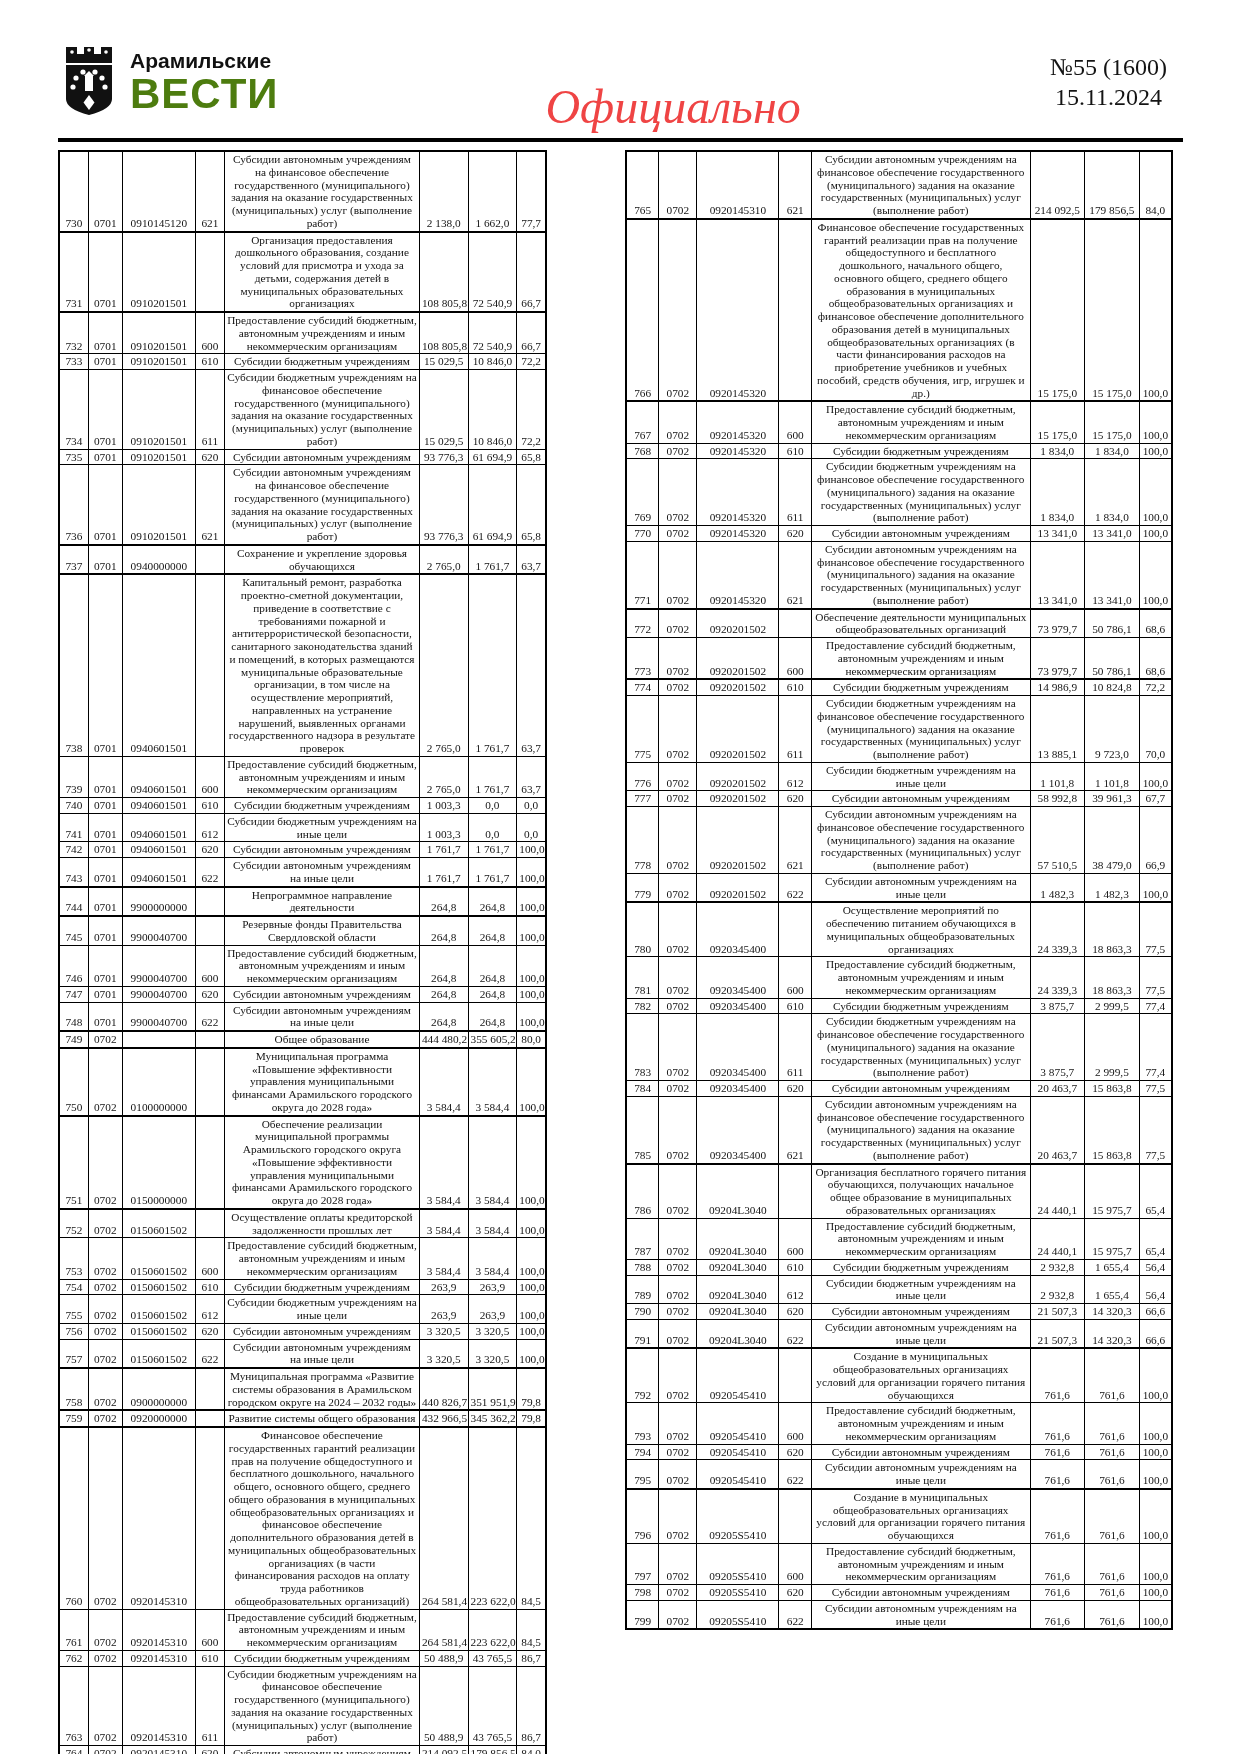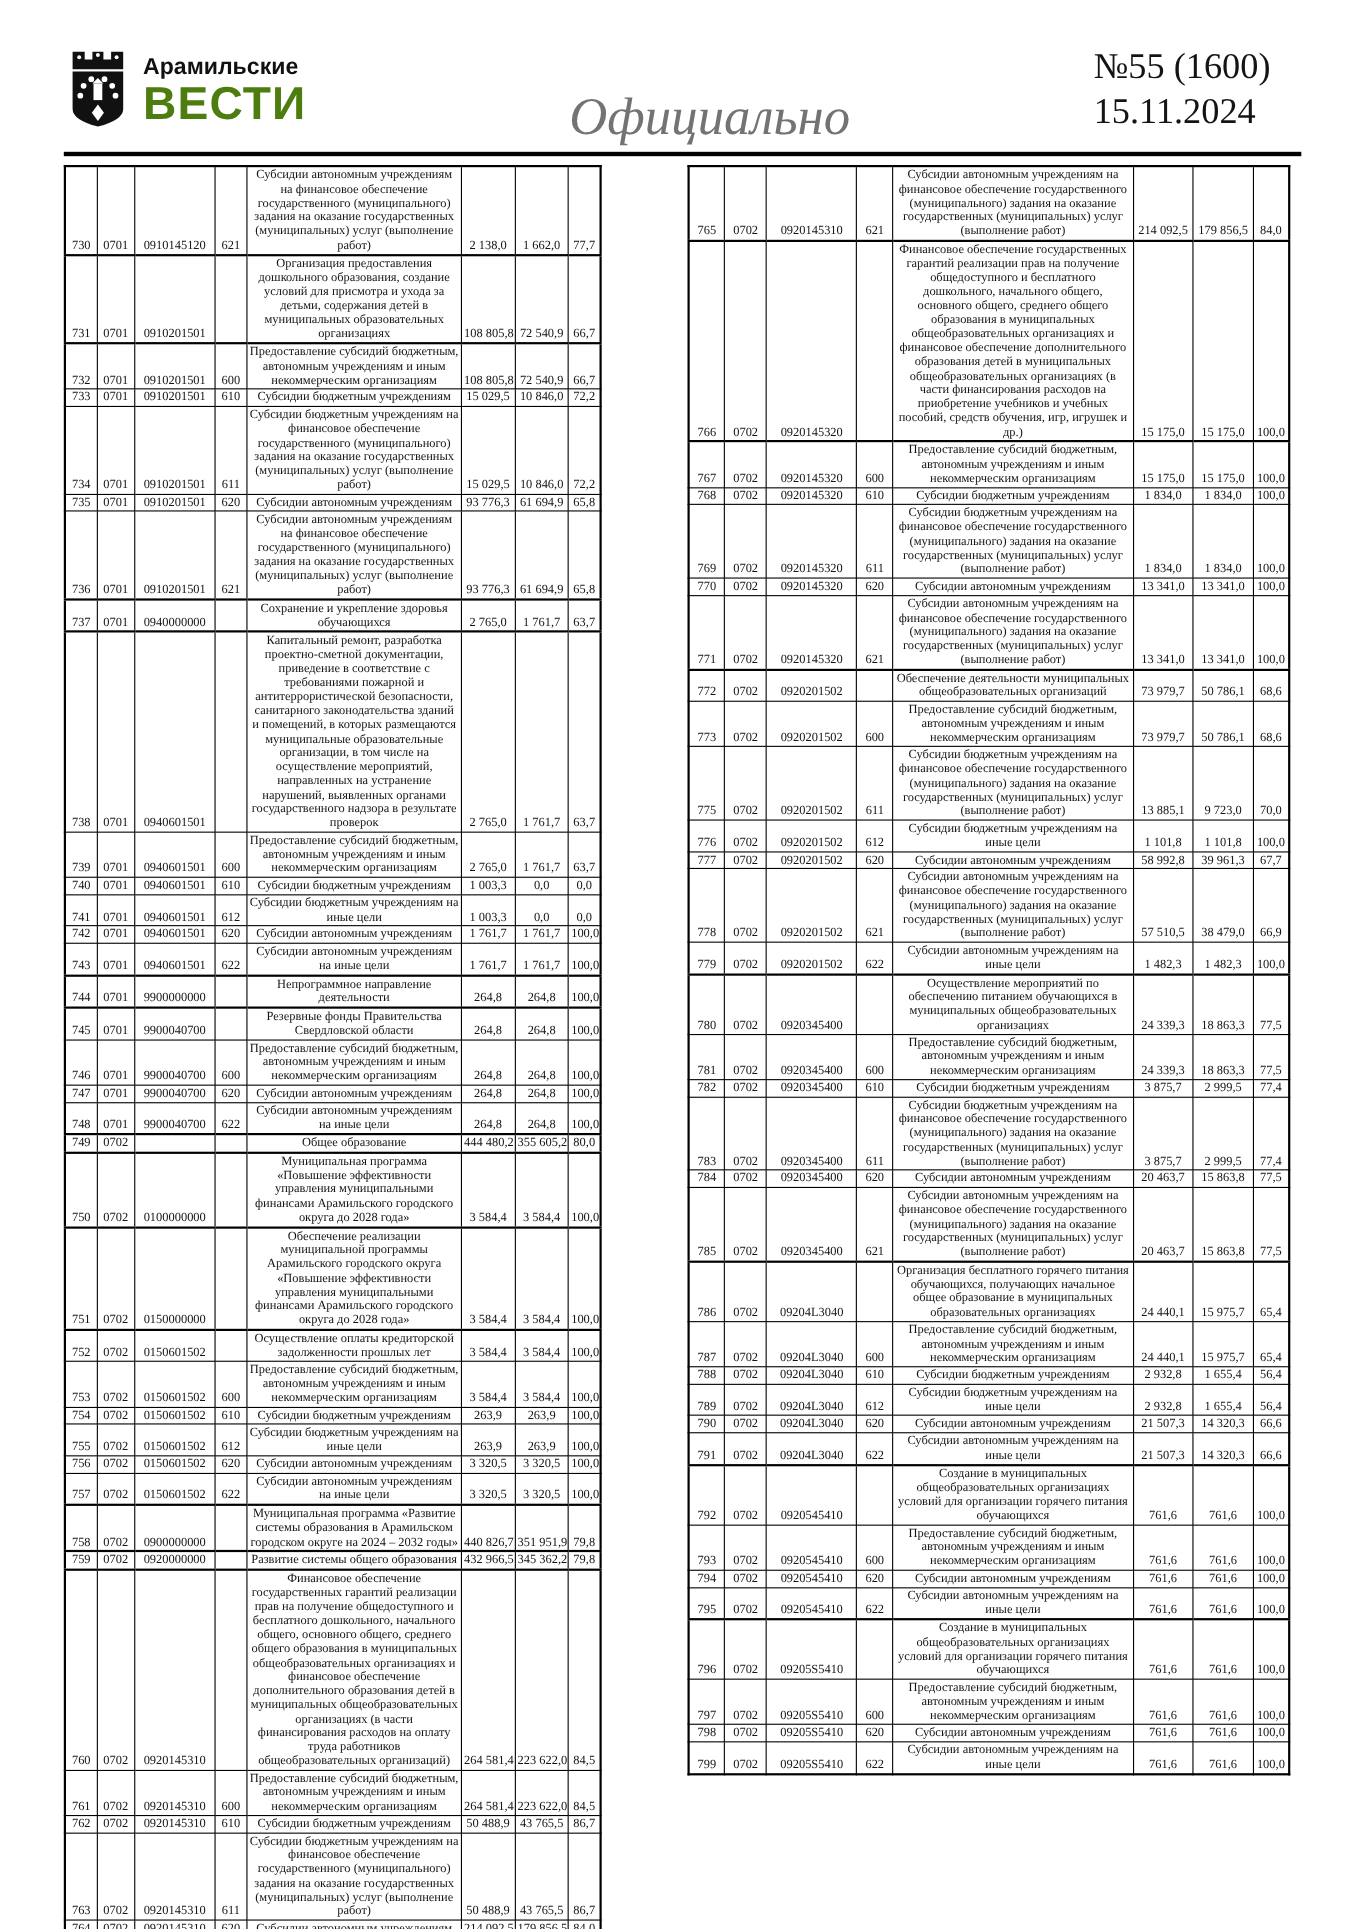--- a/index.html
+++ b/index.html
@@ -9,22 +9,22 @@
   }
   .page{padding:34px 58px 0 58px;}
 
   
   .masthead{display:flex;align-items:center;height:96px;}
   .brand{display:flex;align-items:center;gap:10px;width:268px;}
   .crest{flex:0 0 auto;}
   .brand-text{display:flex;flex-direction:column;line-height:1;}
   .brand-top{font-family:"Liberation Sans",sans-serif;font-weight:bold;font-size:21px;color:#111;margin-bottom:2px;}
   .brand-bottom{font-family:"Liberation Sans",sans-serif;font-weight:bold;font-size:42px;color:#4d7c0f;letter-spacing:1px;}
-  .official{flex:1;text-align:center;font-style:italic;font-size:48px;color:#737373;padding-right:30px;margin-top:48px;}
-  .issue-block{text-align:left;font-size:33px;line-height:1.25;margin-right:28px;white-space:nowrap;}
+  .official{flex:1;text-align:center;font-style:italic;font-size:48px;color:#ef4444;padding-right:30px;margin-top:48px;}
+  .issue-block{text-align:center;font-size:24px;line-height:1.25;margin-right:16px;white-space:nowrap;}
   .pagenum{font-family:"Liberation Sans",sans-serif;font-weight:900;font-size:92px;line-height:.78;letter-spacing:-7px;color:#0a0a0a;}
   .rule{height:4px;background:#000;margin-top:8px;}
 
   
   .cols{display:flex;gap:78px;margin-top:8px;align-items:flex-start;}
   .col-left{width:489px;}
   .col-right{width:548px;}
   table.budget{
     border-collapse:collapse;width:100%;table-layout:fixed;
     font-size:11.3px;line-height:1.13;border:2px solid #000;
@@ -539,20 +539,30 @@
             <tr>
               <td class="c-n">773</td>
               <td class="c-s">0702</td>
               <td class="c-k">0920201502</td>
               <td class="c-t">600</td>
               <td class="c-name">Предоставление субсидий бюджетным, автономным учреждениям и иным некоммерческим организациям</td>
               <td class="c-a">73 979,7</td>
               <td class="c-b">50 786,1</td>
               <td class="c-p">68,6</td>
             </tr>
+            <tr class="grp">
+              <td class="c-n">774</td>
+              <td class="c-s">0702</td>
+              <td class="c-k">0920201502</td>
+              <td class="c-t">610</td>
+              <td class="c-name">Субсидии бюджетным учреждениям</td>
+              <td class="c-a">14 986,9</td>
+              <td class="c-b">10 824,8</td>
+              <td class="c-p">72,2</td>
+            </tr>
             <tr>
               <td class="c-n">775</td>
               <td class="c-s">0702</td>
               <td class="c-k">0920201502</td>
               <td class="c-t">611</td>
               <td class="c-name">Субсидии бюджетным учреждениям на финансовое обеспечение государственного (муниципального) задания на оказание государственных (муниципальных) услуг (выполнение работ)</td>
               <td class="c-a">13 885,1</td>
               <td class="c-b">9 723,0</td>
               <td class="c-p">70,0</td>
             </tr>

